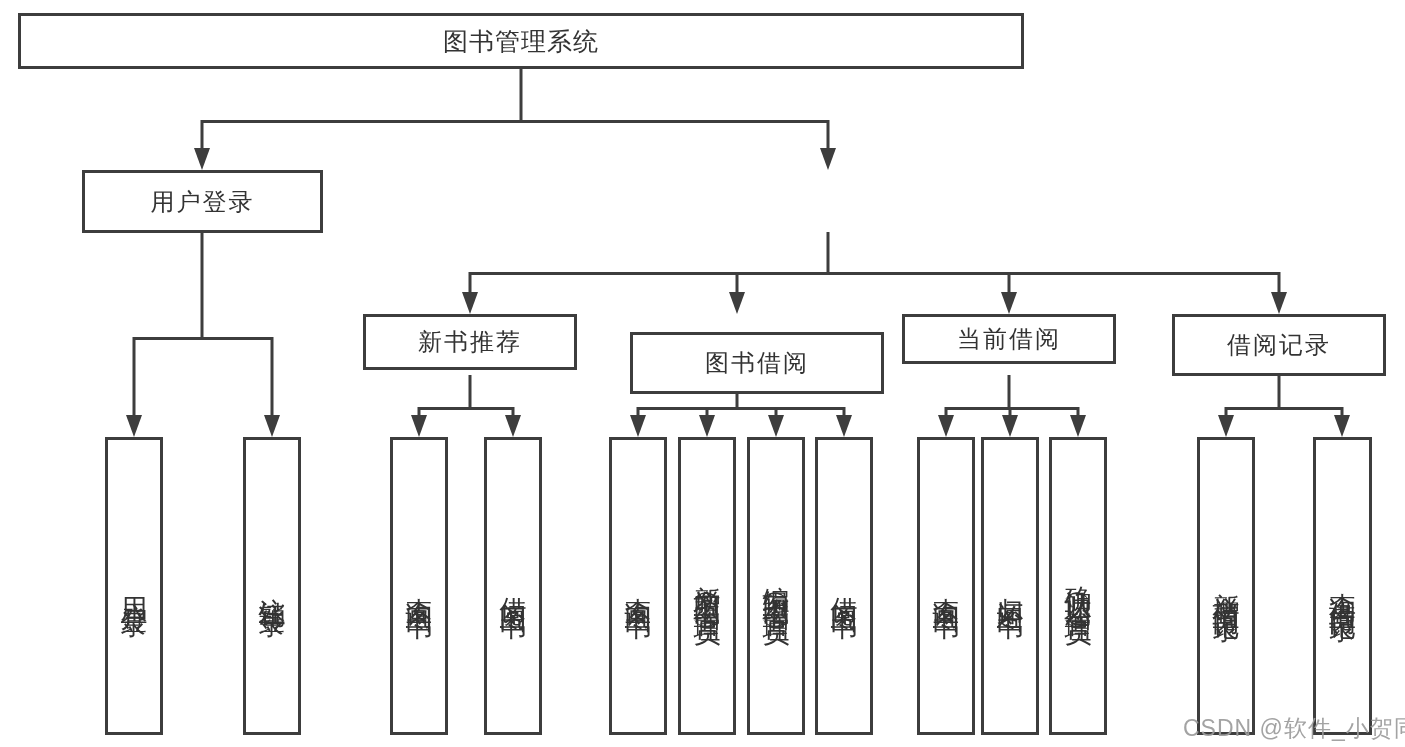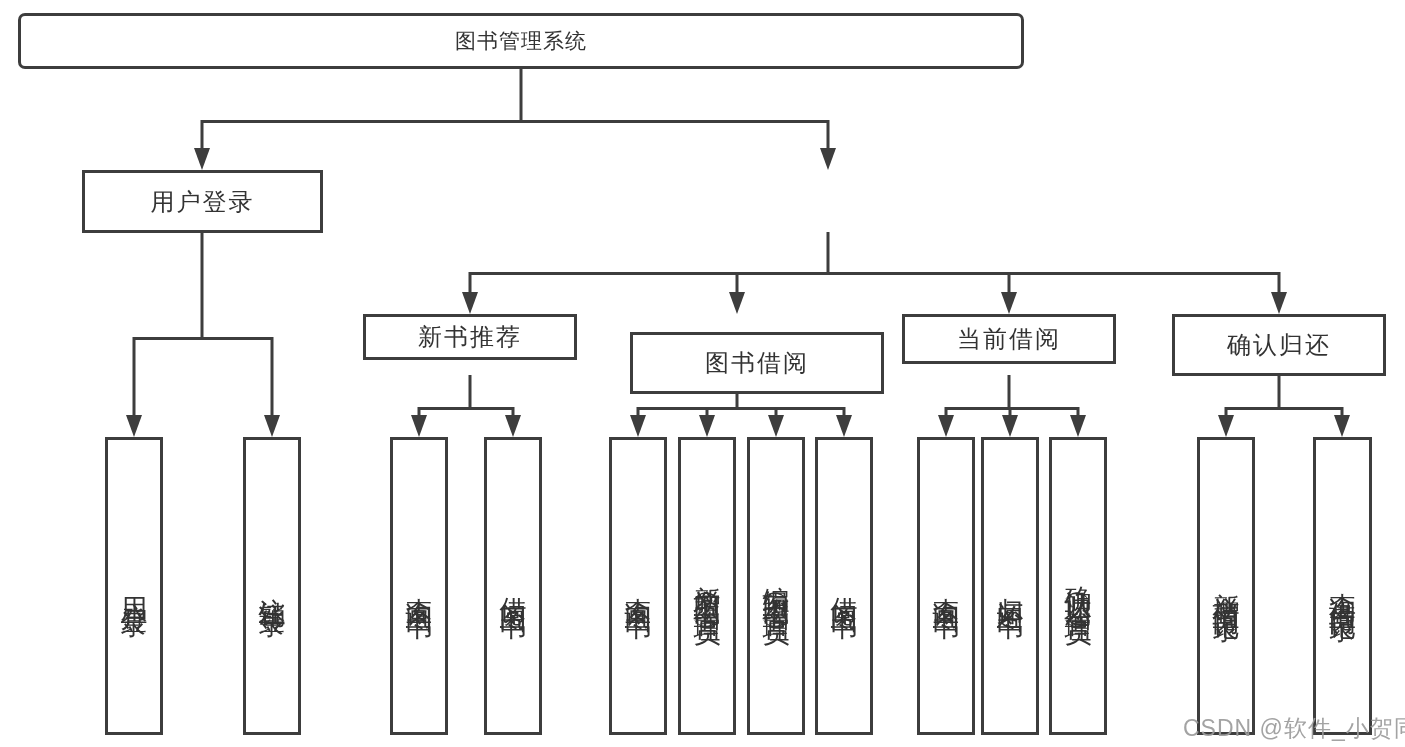--- a/index.html
+++ b/index.html
@@ -15,42 +15,42 @@
   svg.connectors{position:absolute;left:0;top:0;z-index:1;}
   .node{
     position:absolute;
     border:3px solid var(--line);
     background:var(--bg);
     display:flex;align-items:center;justify-content:center;
     z-index:2;
     color:var(--text);
   }
   .h-node{font-size:24px;letter-spacing:2px;}
-  .root-node{font-size:21px;letter-spacing:1px;border-radius:7px;}
+  .root-node{font-size:25px;letter-spacing:1px;}
   .v-node{
     writing-mode:vertical-lr;
     font-size:27px;
     letter-spacing:5px;
     line-height:52px;
     text-align:center;
   }
   .watermark{
     position:absolute;
     z-index:5;
     font-size:23px;
     letter-spacing:1px;
     color:var(--wm);
     opacity:.92;
     white-space:nowrap;
   }
   
   #n-root{left:18px;top:13px;width:1006px;height:56px;}
   #n-userlogin{left:82px;top:170px;width:241px;height:63px;}
   #n-bookmgmt{left:708px;top:170px;width:240px;height:63px;}
-  #n-newbook{left:363px;top:314px;width:214px;height:46px;}
+  #n-newbook{left:363px;top:314px;width:214px;height:56px;}
   #n-borrowing{left:630px;top:332px;width:254px;height:62px;}
   #n-current{left:902px;top:314px;width:214px;height:50px;}
   #n-records{left:1172px;top:314px;width:214px;height:62px;}
   .leaf{top:437px;width:58px;height:298px;}
   #l-a1{left:105px;} #l-a2{left:243px;}
   #l-b1{left:390px;} #l-b2{left:484px;}
   #l-c1{left:609px;} #l-c2{left:678px;} #l-c3{left:747px;} #l-c4{left:815px;}
   #l-d1{left:917px;} #l-d2{left:981px;} #l-d3{left:1049px;}
   #l-e1{left:1197px;} #l-e2{left:1313px;width:59px;}
   .watermark{left:1183px;top:713px;}
@@ -115,21 +115,21 @@
     </g>
   </svg>
 
   <div class="node h-node root-node" id="n-root">图书管理系统</div>
 
   <div class="node h-node" id="n-userlogin">用户登录</div>
 
   <div class="node h-node" id="n-newbook">新书推荐</div>
   <div class="node h-node" id="n-borrowing">图书借阅</div>
   <div class="node h-node" id="n-current">当前借阅</div>
-  <div class="node h-node" id="n-records">确认归还</div>
+  <div class="node h-node" id="n-records">借阅记录</div>
 
   <div class="node v-node leaf" id="l-a1">用户登录</div>
   <div class="node v-node leaf" id="l-a2">注销登录</div>
 
   <div class="node v-node leaf" id="l-b1">查询图书</div>
   <div class="node v-node leaf" id="l-b2">借阅图书</div>
 
   <div class="node v-node leaf" id="l-c1">查询图书</div>
   <div class="node v-node leaf" id="l-c2">新增图书（管理员）</div>
   <div class="node v-node leaf" id="l-c3">编辑图书（管理员）</div>

